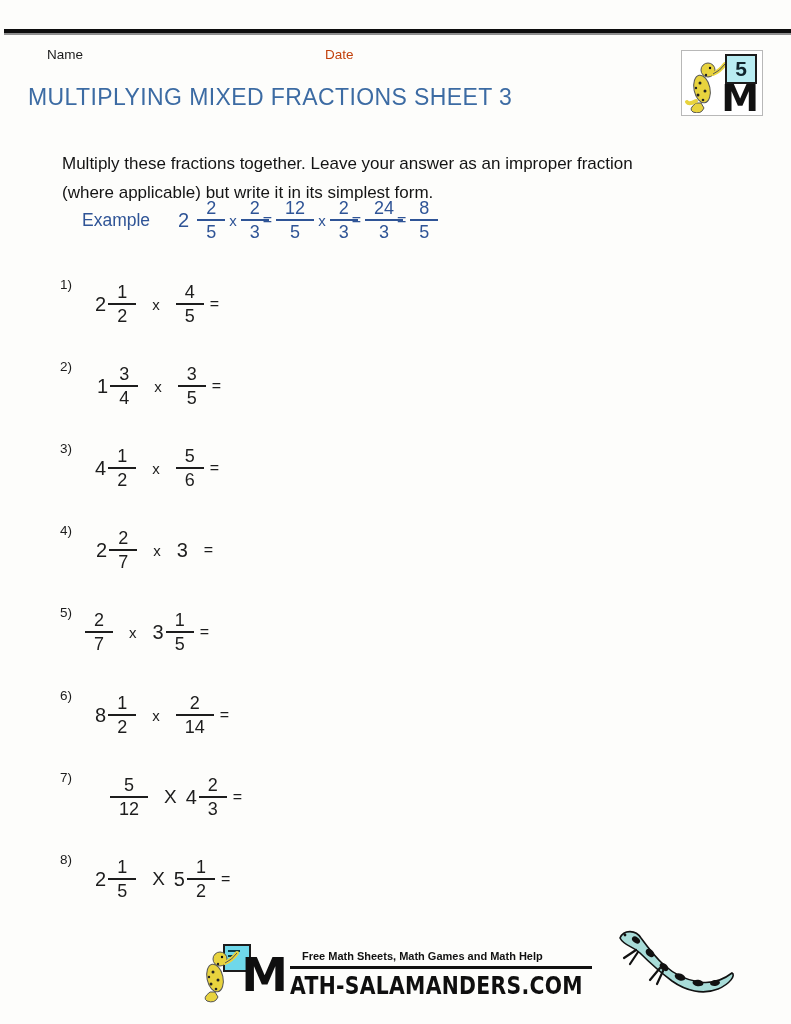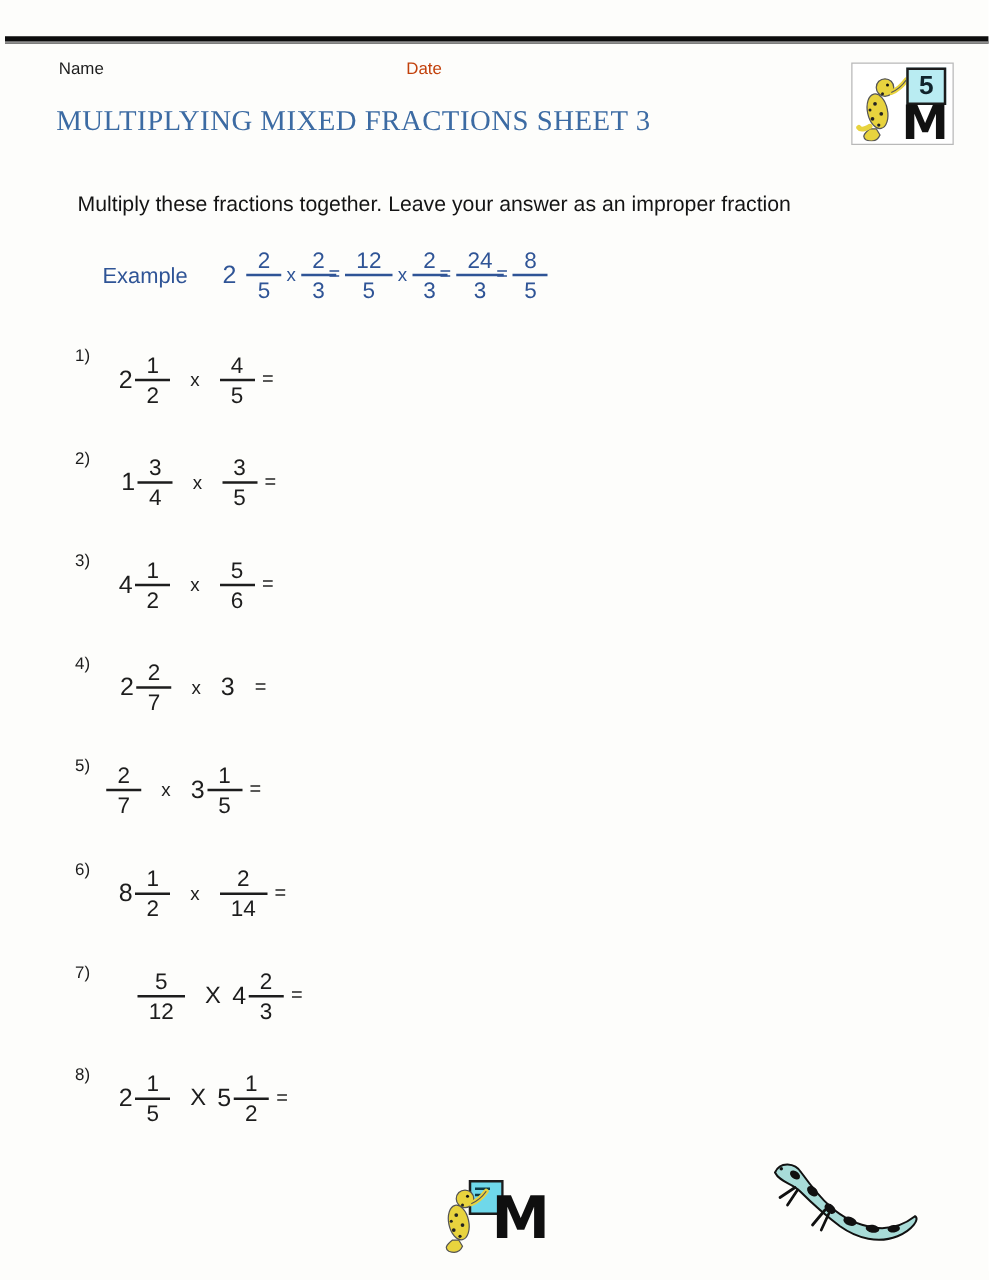--- a/index.html
+++ b/index.html
@@ -12,21 +12,21 @@
   .name-label{position:absolute;left:47px;top:47px;font-size:13.5px;color:#1c1c1c;}
   .date-label{position:absolute;left:325px;top:47px;font-size:13.5px;color:#c2410c;}
 
   .logo-box{position:absolute;left:681px;top:50px;width:80px;height:64px;border:1px solid #b8b8b8;background:#fff;}
   .logo-sign{position:absolute;right:5px;top:3px;width:28px;height:26px;background:#b9ecf2;border:2px solid #1c1c1c;
     display:flex;align-items:center;justify-content:center;font-size:21px;font-weight:700;color:#10232b;}
   .logo-m{position:absolute;right:3px;bottom:-2px;font-family:"DejaVu Sans",sans-serif;
     font-size:38px;font-weight:900;line-height:38px;color:#111;}
   .logo-salamander{position:absolute;left:2px;top:4px;}
 
-  .title{position:absolute;left:45px;top:84px;margin:0;font-family:Liberation Serif, serif;
+  .title{position:absolute;left:28px;top:84px;margin:0;font-family:Liberation Sans, sans-serif;
     font-weight:normal;font-size:23px;letter-spacing:0.4px;color:#3c6ba3;}
   .instructions{position:absolute;left:46px;top:133px;margin:16px;font-size:17px;line-height:29px;color:#141414;}
 
   
   .frac{display:inline-flex;flex-direction:column;align-items:center;font-size:18px;line-height:1.12;}
   .frac .bar{align-self:stretch;height:2px;background:currentColor;margin:1px 0;}
   .frac .num,.frac .den{padding:0 9px;}
   .whole{font-size:20px;}
   .mixed{display:inline-flex;align-items:center;}
   .mixed .whole{margin-right:2px;}
@@ -83,20 +83,21 @@
     <div class="logo-sign">
       <span>5</span>
     </div>
     <span class="logo-m">M</span>
   </div>
 
   <h1 class="title">MULTIPLYING MIXED FRACTIONS SHEET 3</h1>
 
   <p class="instructions">
     <span>Multiply these fractions together. Leave your answer as an improper fraction</span><br>
+    <span>(where applicable) but write it in its simplest form.</span>
   </p>
 
   <div class="example-row" id="example-row">
     <span class="example-label">Example</span>
   <span class="whole">2</span>
       <span class="frac">
         <span class="num">2</span>
         <span class="bar"></span>
         <span class="den">5</span>
       </span>
@@ -306,20 +307,24 @@
       <path d="M26,21 Q33,18 38,11" stroke="#555" stroke-width="1" fill="none"></path>
       <circle cx="23" cy="15" r="1.2" fill="#111"></circle>
       <circle cx="14" cy="30" r="1.5" fill="#222"></circle>
         <circle cx="19" cy="38" r="1.5" fill="#222"></circle>
       <circle cx="12" cy="42" r="1.5" fill="#222"></circle>
         <circle cx="17" cy="47" r="1.3" fill="#222"></circle>
       <circle cx="19" cy="22" r="1.2" fill="#222"></circle>
         <circle cx="10" cy="35" r="1.2" fill="#222"></circle>
     </svg>
     <span class="footer-m">M</span>
+    <div class="footer-col">
+      <div class="tagline">Free Math Sheets, Math Games and Math Help</div>
+      <div class="brand">ATH-SALAMANDERS.COM</div>
+    </div>
   </div>
 
   <svg class="lizard" width="150" height="92" viewBox="0 0 150 92">
     <path d="M18,16 C22,7 34,8 39,16 C47,27 53,35 62,43 C72,52 84,58 97,60 C110,62 121,58 130,51 C134,53 128,62 116,67 C101,73 84,69 70,59 C58,50 48,41 38,31 C31,24 22,24 18,16 Z" fill="#a8dcd8" stroke="#111" stroke-width="1.6"></path>
     <path d="M34,28 L22,36 M36,30 L28,42" stroke="#111" stroke-width="2.2" stroke-linecap="round"></path>
     <path d="M58,46 L48,58 M61,49 L55,62" stroke="#111" stroke-width="2.2" stroke-linecap="round"></path>
     <ellipse cx="34" cy="18" rx="4.5" ry="3" fill="#111" transform="rotate(38 34 18)"></ellipse>
     <ellipse cx="48" cy="31" rx="5" ry="3.4" fill="#111" transform="rotate(42 48 31)"></ellipse>
     <ellipse cx="62" cy="45" rx="5" ry="3.4" fill="#111" transform="rotate(40 62 45)"></ellipse>
     <ellipse cx="78" cy="55" rx="5.5" ry="3.4" fill="#111" transform="rotate(20 78 55)"></ellipse>

